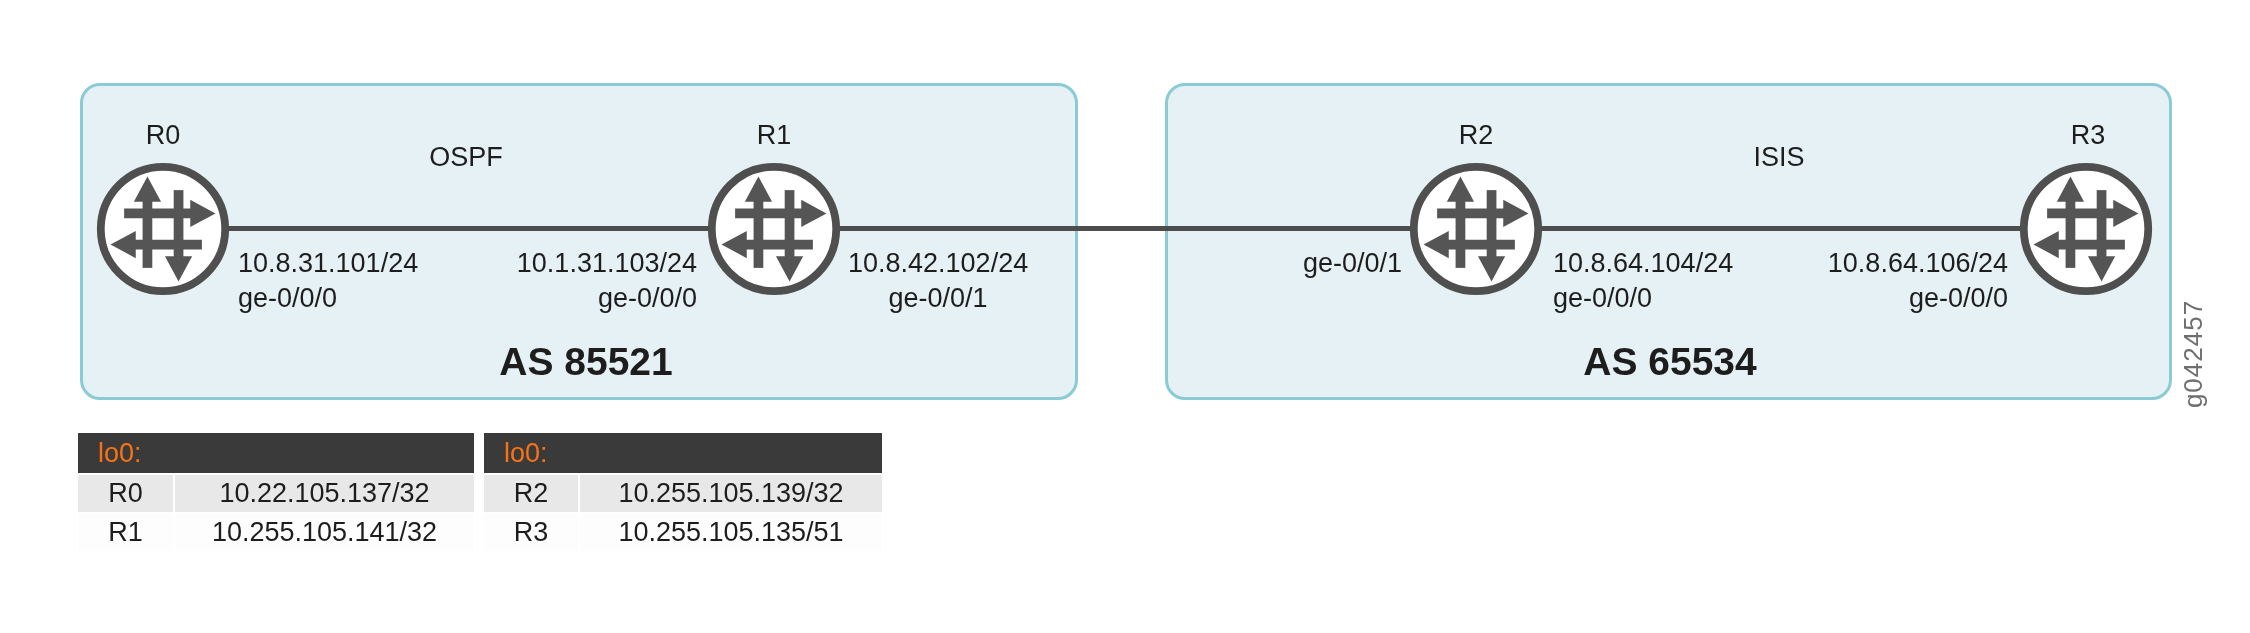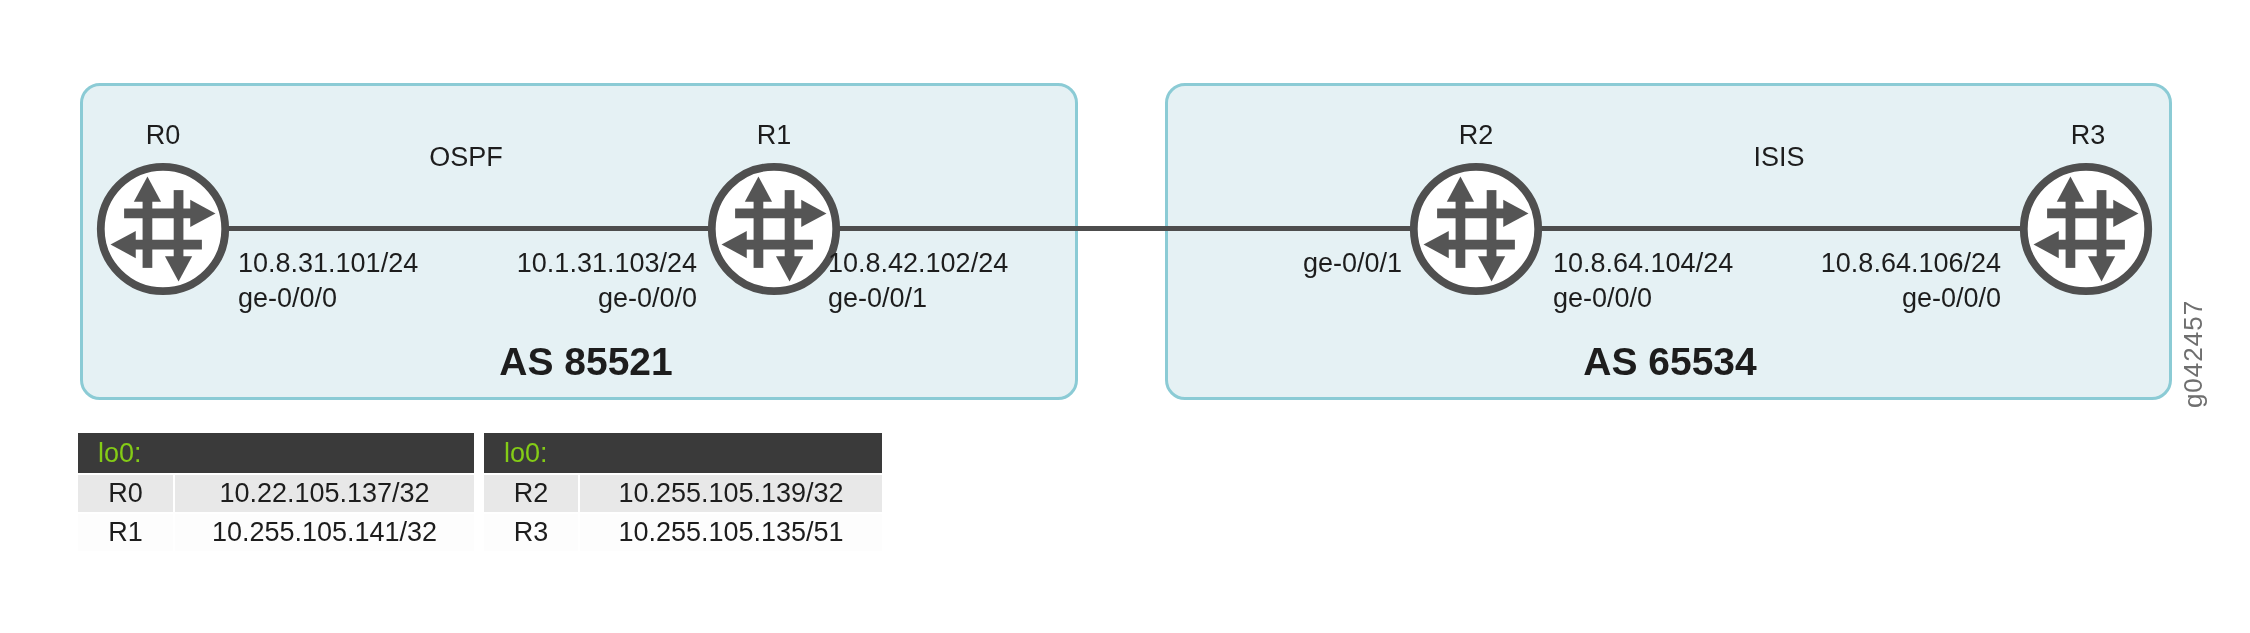--- a/index.html
+++ b/index.html
@@ -48,38 +48,38 @@
   .proto-ospf { left:466px; }
   .proto-isis { left:1779px; }
 
   .if-lbl {
     position:absolute; top:246px; font-size:27px; line-height:35px;
     z-index:4; white-space:nowrap;
   }
   .if-lbl.ra { text-align:right; }
   .if1 { left:238px; }
   .if2 { right:1553px; }
-  .if3 { left:828px; }
+  .if3 { left:848px;text-align:center; }
   .if4 { right:848px; }
   .if5 { left:1553px; }
-  .if6 { right:249px; }
+  .if6 { right:242px; }
 
   .as-name {
     position:absolute; top:340px; font-size:39px; font-weight:bold;
     z-index:4; white-space:nowrap; transform:translateX(-50%);
   }
   .asn1 { left:586px; }
   .asn2 { left:1670px; }
 
   
   .lo-table { position:absolute; top:433px; font-size:27px; z-index:4; }
   .lo-table.t1 { left:78px;  width:396px; }
   .lo-table.t2 { left:484px; width:398px; }
   .lo-header {
-    height:40px; line-height:40px; background:#3a3a3a; color:#84cc16;
+    height:40px; line-height:40px; background:#3a3a3a; color:#f97316;
     padding-left:20px; box-sizing:border-box;
   }
   .lo-row { display:flex; margin-top:2px; height:37px; line-height:37px; }
   .lo-row .c1 { text-align:center; margin-right:2px; flex:0 0 auto; }
   .t1 .c1 { width:95px; }
   .t2 .c1 { width:94px; }
   .lo-row .c2 { flex:1 1 auto; text-align:center; }
   .lo-row.odd .c1, .lo-row.odd .c2 { background:#e8e8e8; }
   .lo-row.even .c1, .lo-row.even .c2 { background:#fdfdfd; }
 

